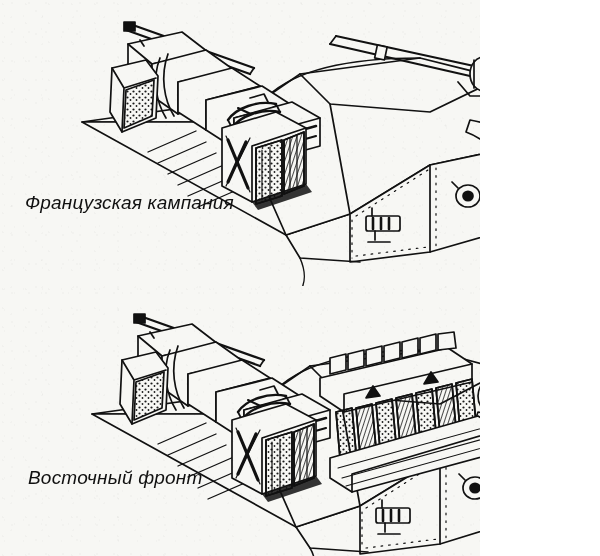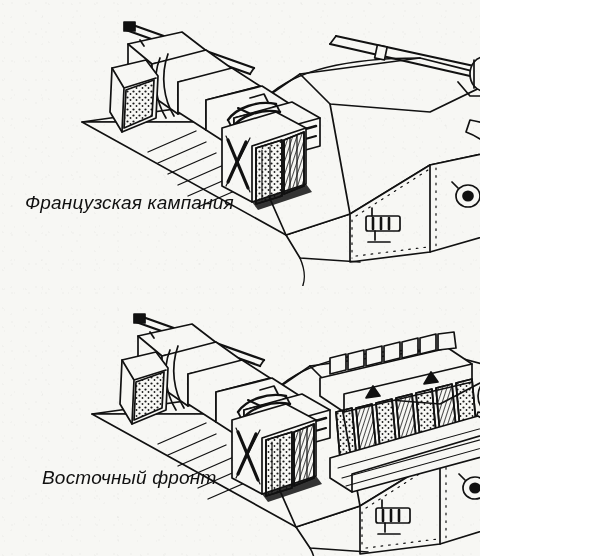--- a/index.html
+++ b/index.html
@@ -42,21 +42,21 @@
 
   .caption {
     position: absolute;
     font-style: italic;
     font-size: 19px;
     letter-spacing: .2px;
     color: #111111;
     white-space: nowrap;
   }
   #caption-french { left: 25px; top: 192px; }
-  #caption-eastern { left: 28px; top: 467px; margin-left: 14px; }
+  #caption-eastern { left: 28px; top: 467px; }
 </style>
 </head>
 <body>
 
 <div id="page">
 
   <div class="figure" id="figure-french">
     <svg width="600" height="286" viewBox="0 0 600 286" xmlns="http://www.w3.org/2000/svg">
       <defs>
         <pattern id="hatchA" width="5" height="5" patternUnits="userSpaceOnUse" patternTransform="rotate(50)">

